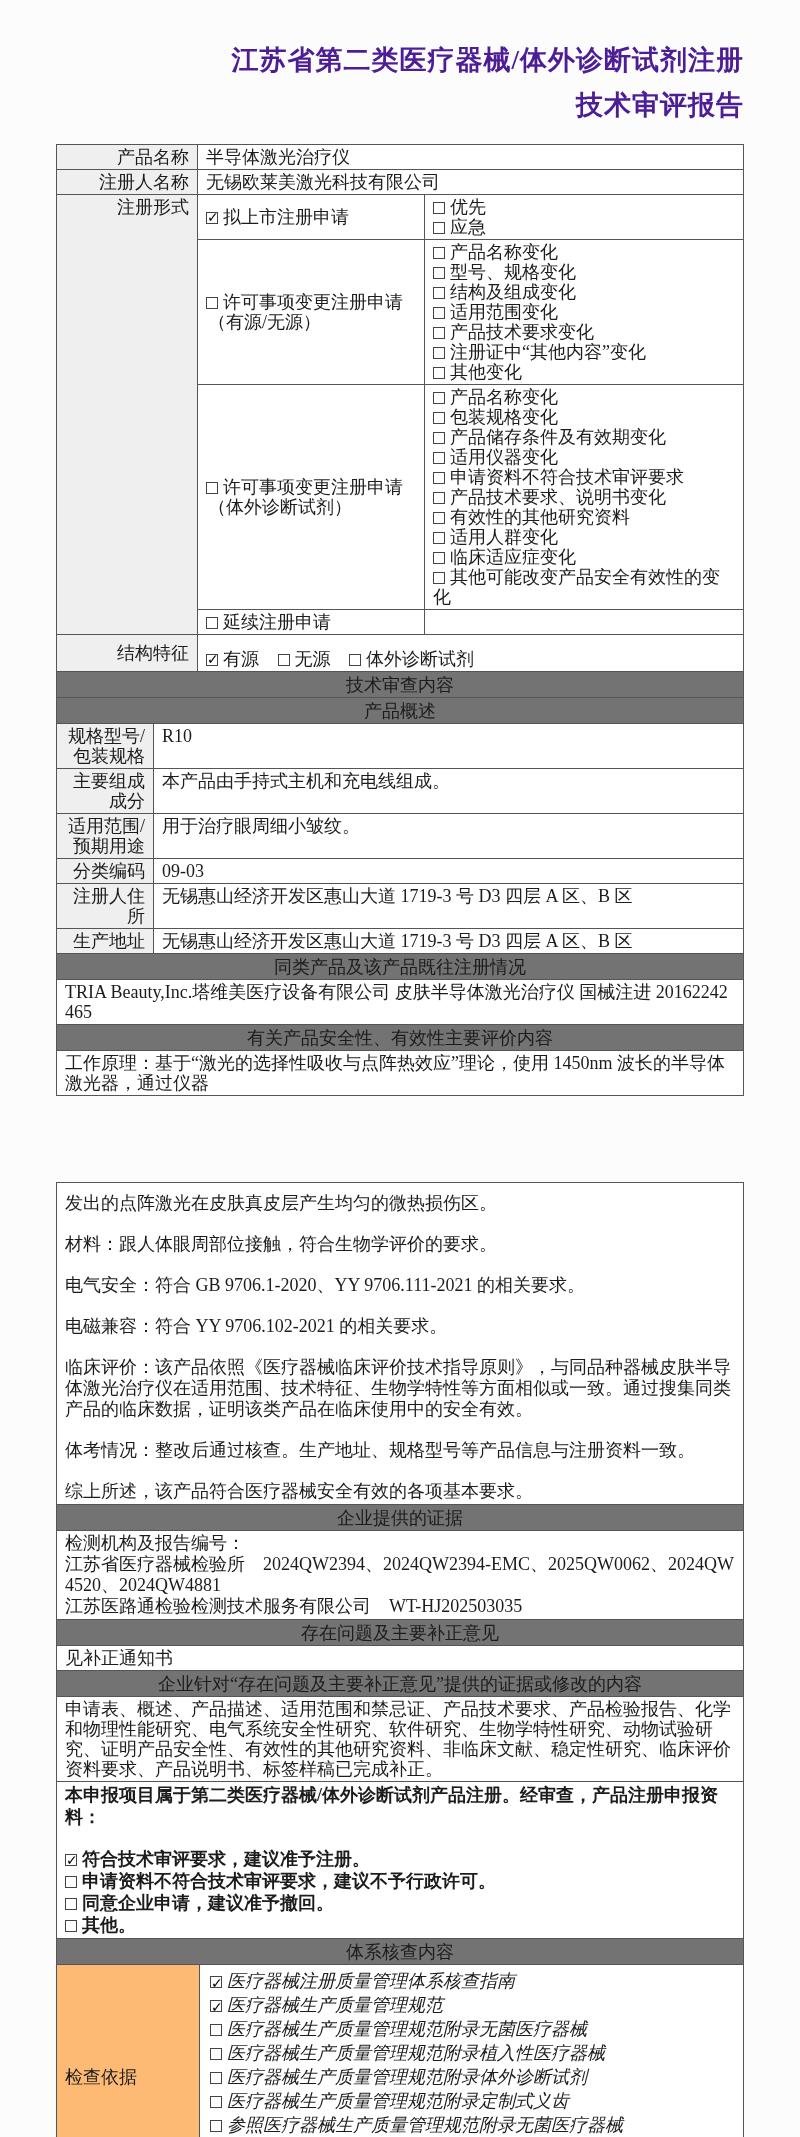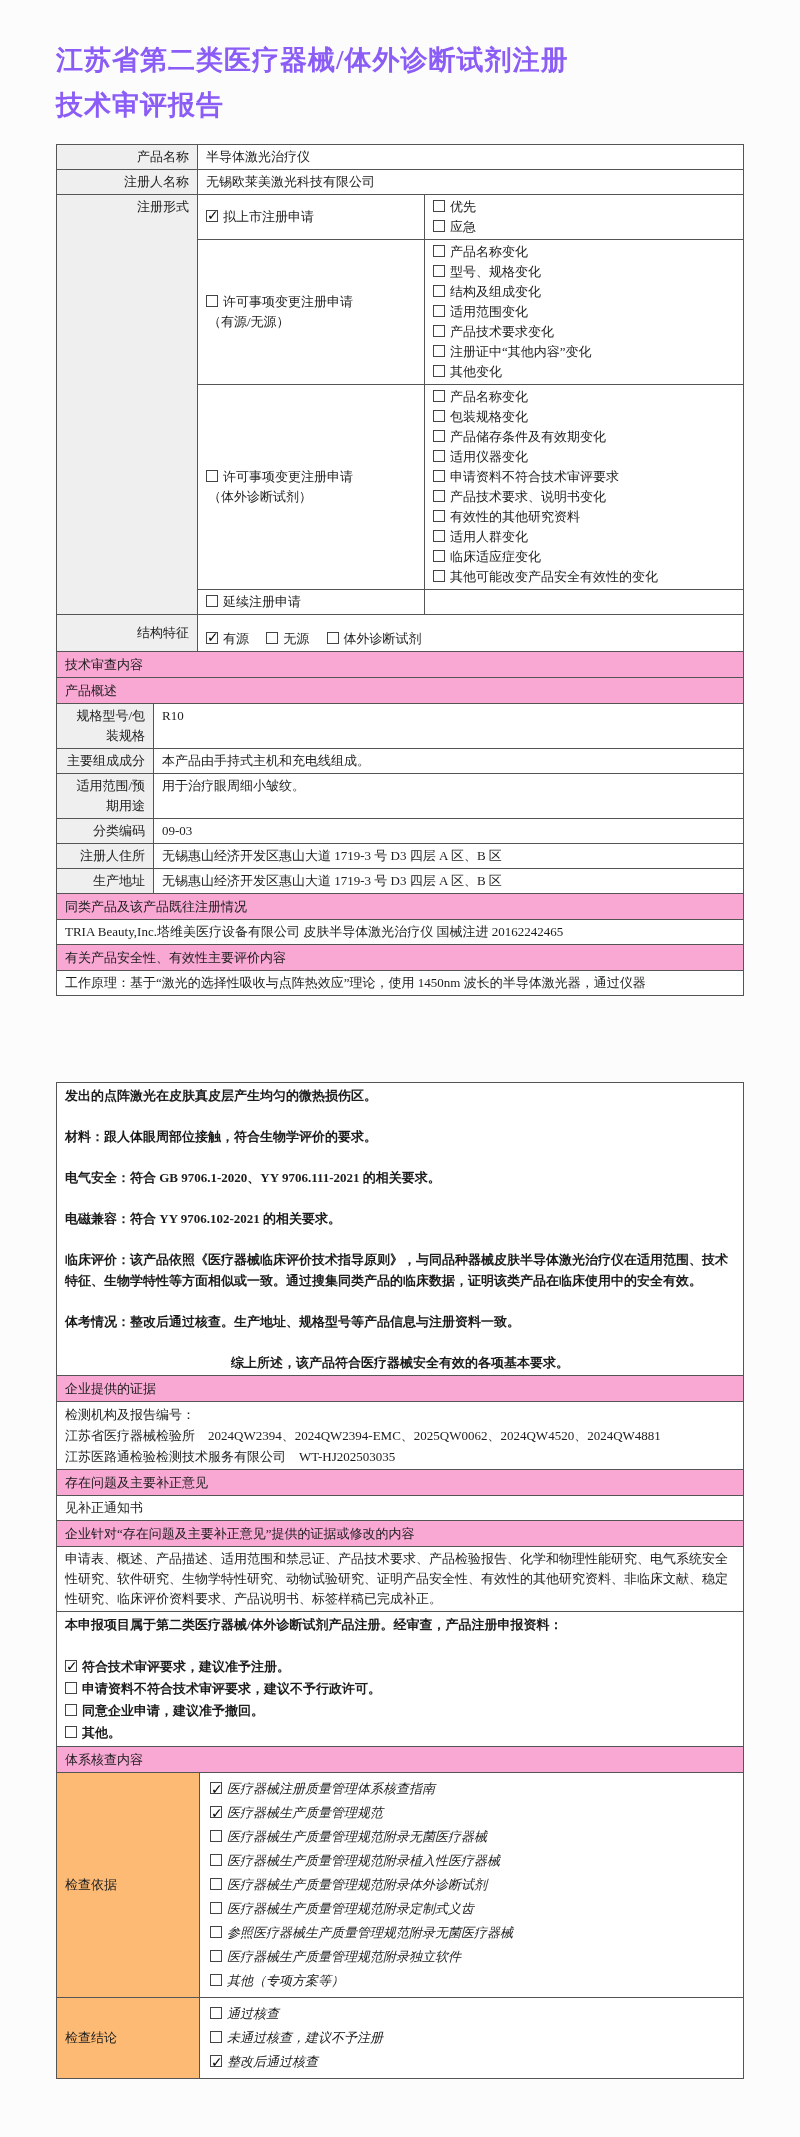--- a/index.html
+++ b/index.html
@@ -4,51 +4,51 @@
 <style>
   html,body { margin:0; padding:0; }
   body {
     width:800px; min-height:2137px; background:#fcfcfc;
     font-family:"Liberation Serif","DejaVu Serif",serif;
     color:#1c1c1c;
   }
   .doc { width:688px; margin:0 auto; }
   .title {
     margin-top:38px; margin-bottom:16px;
-    text-align:left; font-weight:bold; font-size:27px; line-height:45px;
-    letter-spacing:1px; color:#8b5cf6;
+    text-align:right; font-weight:bold; font-size:27px; line-height:45px;
+    letter-spacing:1px; color:#4c1d95;
   }
   table.t { width:100%; border-collapse:collapse; table-layout:fixed; background:#fff; }
   table.t + table.t { margin-top:-1px; }
   .t td {
-    border:1px solid #555; font-size:13px; line-height:20px;
+    border:1px solid #555; font-size:18px; line-height:20px;
     padding:2px 8px; word-break:break-all; vertical-align:middle;
   }
   .lbl { background:#efefef; text-align:right; padding-right:10px; }
   .lbl.top { vertical-align:top; }
   .lbl2 { background:#fdba74; text-align:left; vertical-align:top; padding-top:6px; }
-  .hdr { background:#f9a8d4; text-align:left; height:21px; }
+  .hdr { background:#737373; text-align:center; height:21px; }
   .cbl { line-height:20px; }
   .cbl-inline { display:inline-block; margin-right:14px;margin-top:12px; }
   .cb {
     display:inline-block; width:12px; height:12px; box-sizing:border-box;
     border:1px solid #444; background:#fff; vertical-align:-1px; margin-right:5px;
     position:relative;
   }
   .cb.checked::after {
     content:"\2713"; position:absolute; left:0px; top:-6px;
     font-size:14px; font-weight:bold; color:#000;
     font-family:"DejaVu Sans",sans-serif;
   }
   .sub { padding-left:2px; line-height:20px; }
   .vt { vertical-align:top; }
   .tB td { vertical-align:top; }
   .bigtxt { padding:8px 10px; }
-  .bigtxt p { margin:0 0 20px; line-height:21px;font-weight:bold; }
-  .bigtxt p:last-child { margin-bottom:0;text-align:center; }
+  .bigtxt p { margin:8px 0 20px; line-height:21px; }
+  .bigtxt p:last-child { margin-bottom:0; }
   .txt { padding:4px 10px; }
   .evline { line-height:21px; }
   .concl { padding:6px 10px;font-weight:bold; }
   .concl .intro { line-height:22px; }
   .concl .blank { height:20px; }
   .concl .cbl { line-height:22px; }
   .tD2 .cbl { line-height:24px; }
   .tD2 td.list { padding:4px 10px;font-style:italic; }
   .page-gap { background:transparent; }
   .g1 { height:86px; }

